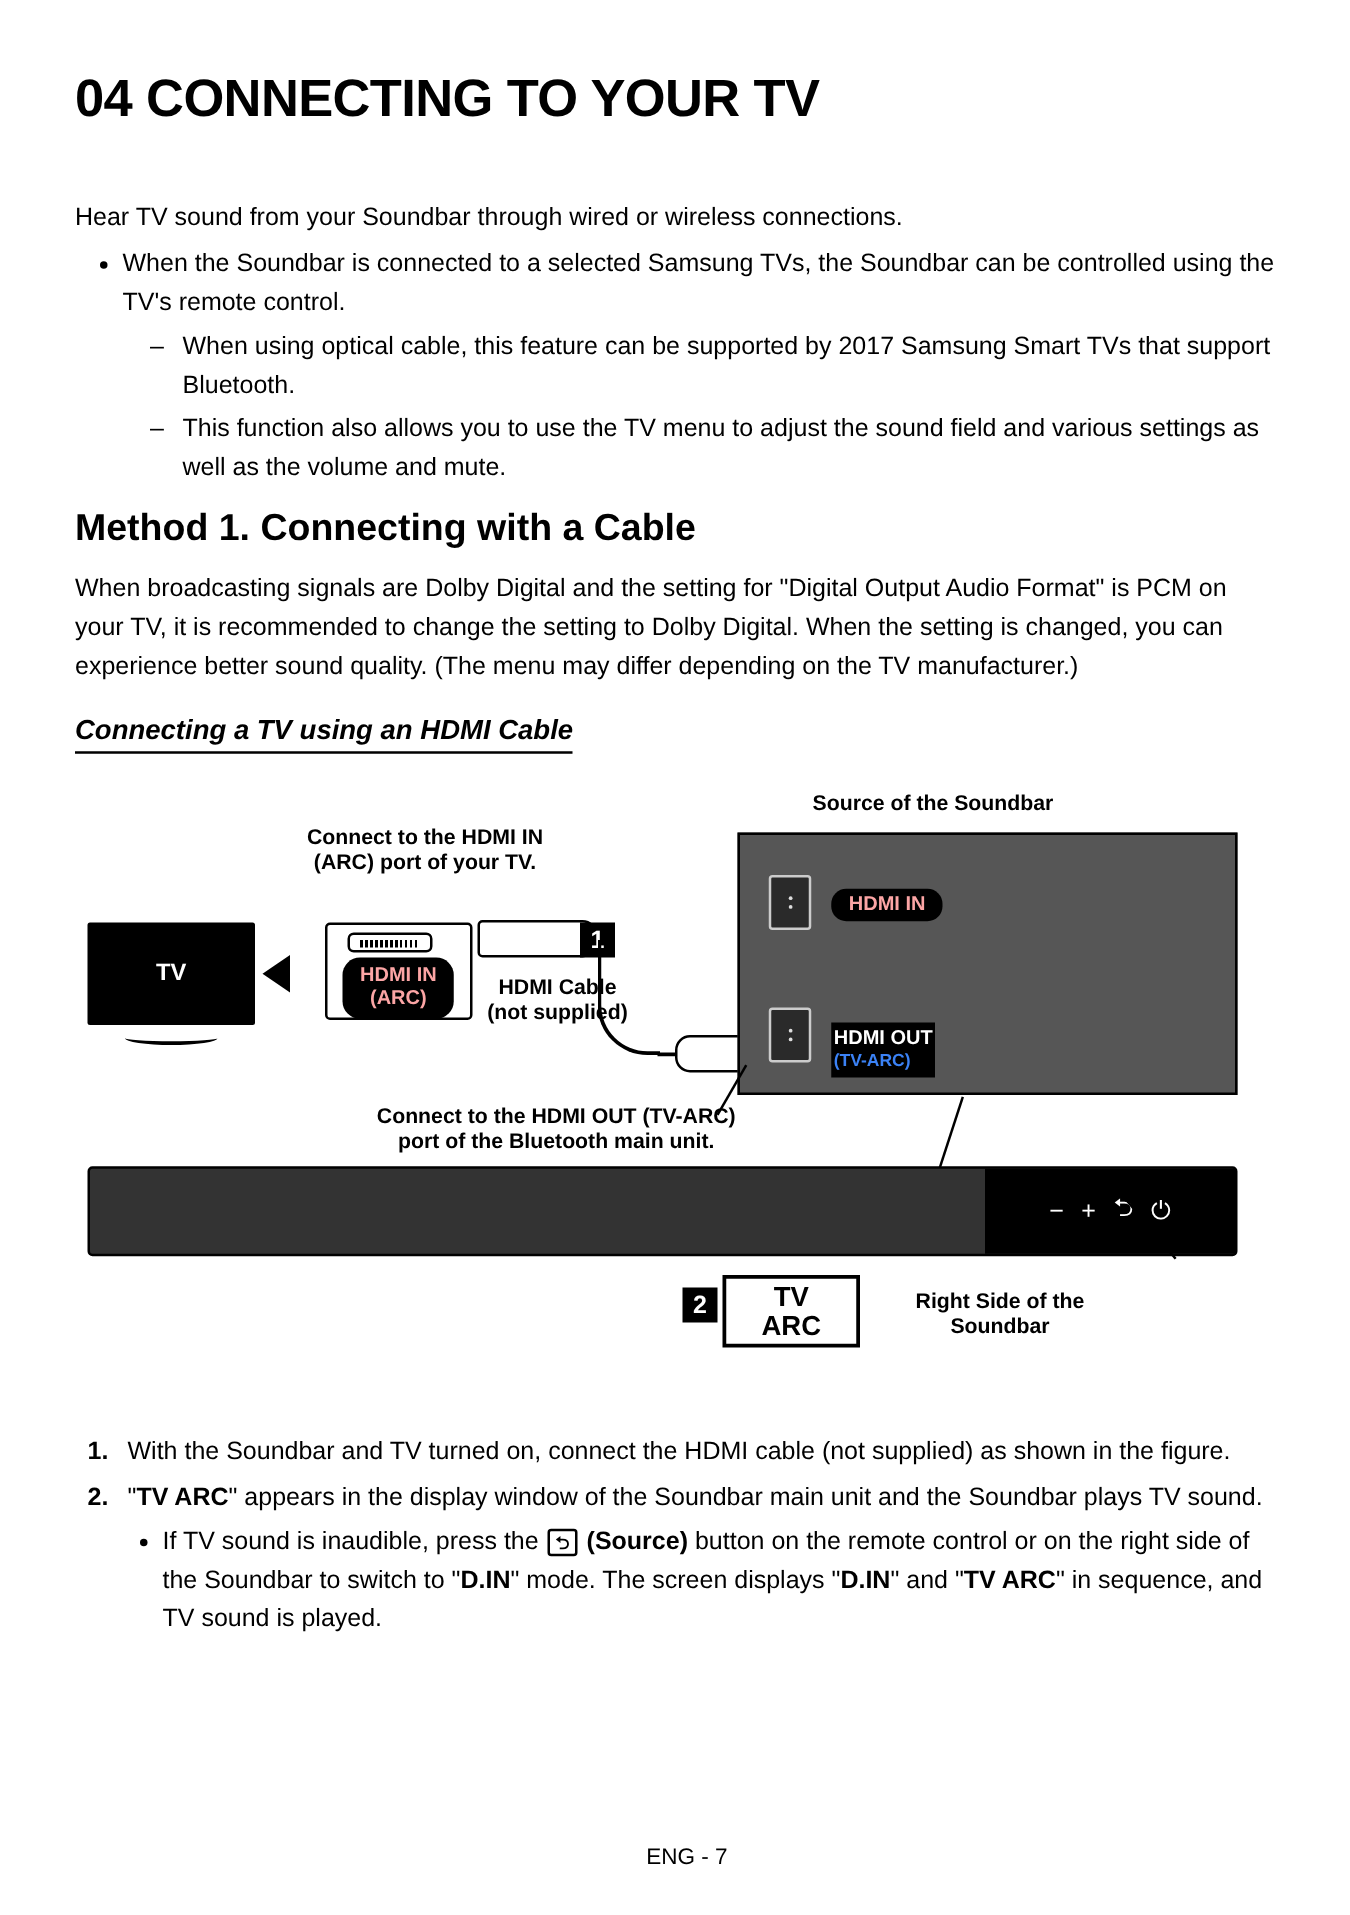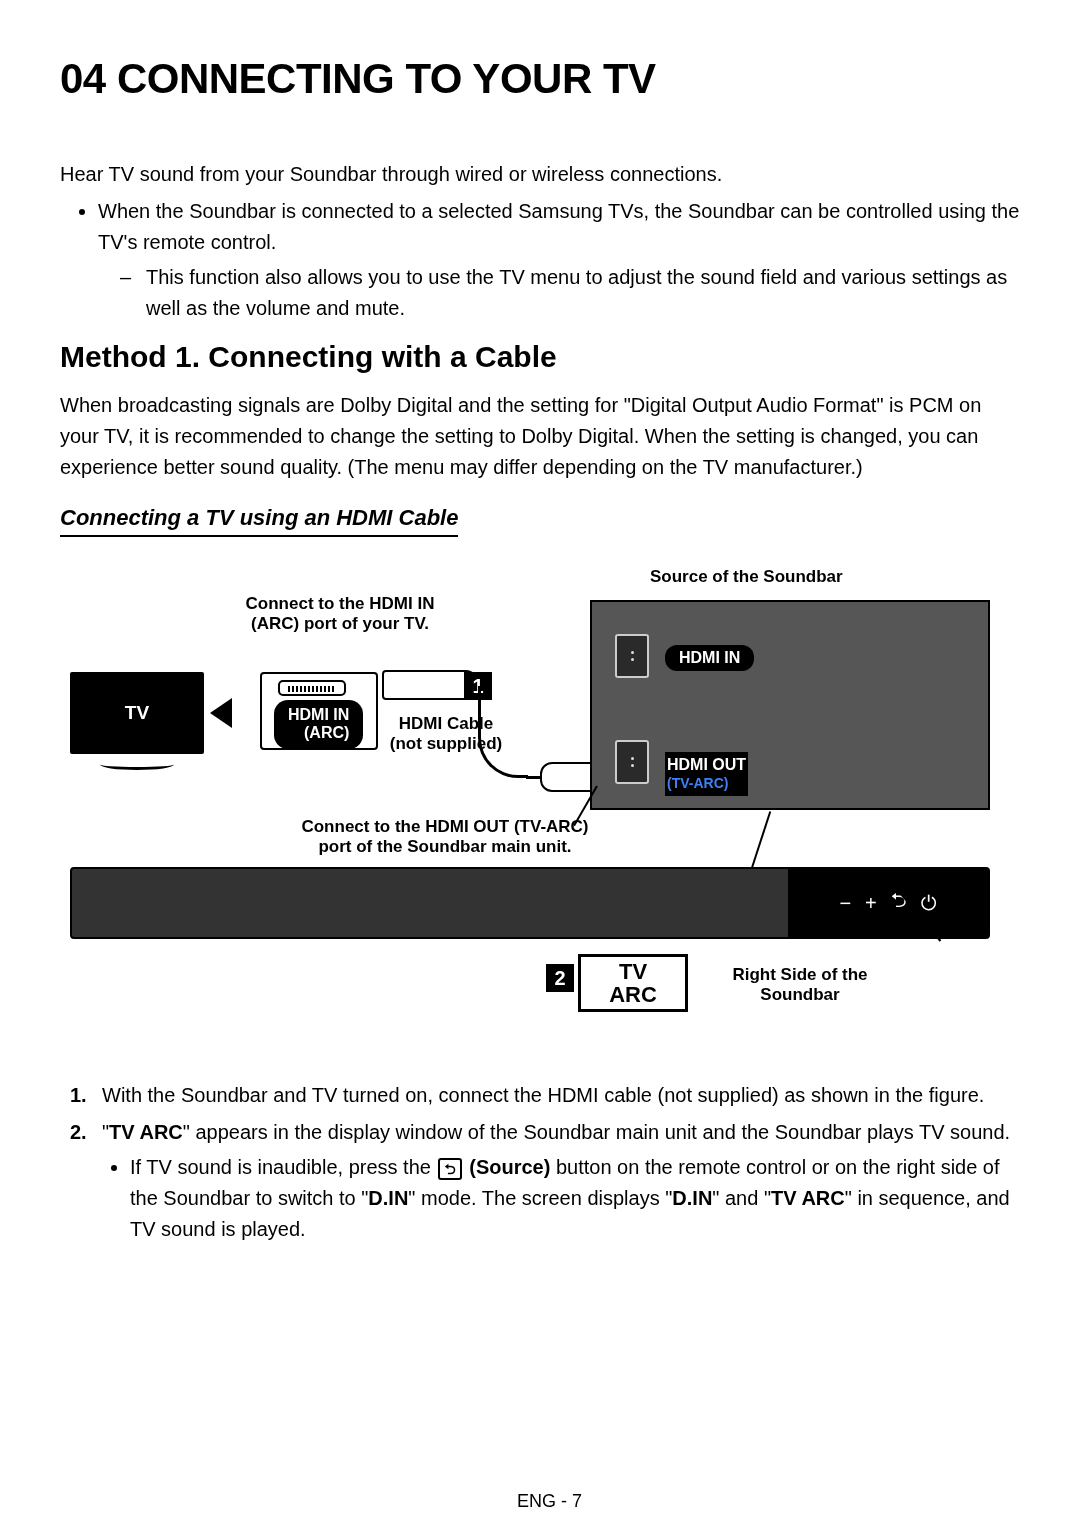--- a/index.html
+++ b/index.html
@@ -48,23 +48,23 @@
   .lbl { position: absolute; font-size: 17px; font-weight: 700; text-align: center; }
   .tv {
     position: absolute; left: 10px; top: 100px;
     width: 134px; height: 82px; background: #000;
     border-radius: 2px;
     display: flex; align-items: center; justify-content: center;
     color: #fff; font-weight: 700; font-size: 19px;
   }
   .tv::after { content: ""; position: absolute; bottom: -16px; left: 30px; right: 30px; height: 8px; border-bottom: 3px solid #000; border-radius: 0 0 50% 50%; }
   .hdmi-pill {
-    position: absolute; background: #000; color: #ffffff;
+    position: absolute; background: #000; color: #fca5a5;
     padding: 4px 14px; border-radius: 12px; font-weight: 700; font-size: 16px;
-    text-align: right;
+    text-align: center;
   }
   .hdmi-in-arc { left: 214px; top: 128px; line-height: 1.15; border-radius: 14px; padding: 6px 14px; }
   .hdmi-in-badge { left: 605px; top: 73px; }
   .hdmi-out-badge {
     position: absolute; left: 605px; top: 180px;
     background: #000; color: #fff; padding: 4px 2px; font-weight: 700; font-size: 16px;
   }
   .hdmi-out-badge .sub { color: #3b82f6; font-size: 14px; }
   .bottom-panel {
     position: absolute; left: 530px; top: 28px;
@@ -139,33 +139,34 @@
   ol.steps > li { font-size: 20px; line-height: 1.55; position: relative; padding-left: 32px; margin-bottom: 6px; }
   ol.steps > li .num { position: absolute; left: 0; font-weight: 700; }
   ul.bulleted2 { list-style: disc; padding-left: 28px; margin-top: 4px; }
   ul.bulleted2 > li { font-size: 20px; line-height: 1.55; }
   .source-btn-icon {
     display: inline-block; vertical-align: middle;
     border: 2px solid #000; border-radius: 3px;
     padding: 0 4px; font-size: 14px; font-weight: 700; line-height: 18px;
     margin: 0 2px;
   }
-  .footer { position: absolute; bottom: 20px; left: 0; right: 0; text-align: center; font-size: 18px; padding-left: 19px; }
+  .footer { position: absolute; bottom: 36px; left: 0; right: 0; text-align: center; font-size: 18px; padding-left: 19px; }
 </style>
 </head>
 <body>
 
 <h1 class="page-title">04   CONNECTING TO YOUR TV</h1>
 
 <p class="intro">Hear TV sound from your Soundbar through wired or wireless connections.</p>
 
 <ul class="bulleted">
   <li>
     <span>When the Soundbar is connected to a selected Samsung TVs, the Soundbar can be controlled using the TV's remote control.</span>
     <ul class="dashed">
+      <li>When using optical cable, this feature can be supported by 2017 Samsung Smart TVs that support Bluetooth.</li>
       <li>This function also allows you to use the TV menu to adjust the sound field and various settings as well as the volume and mute.</li>
     </ul>
   </li>
 </ul>
 
 <h2 class="h2">Method 1. Connecting with a Cable</h2>
 
 <p class="para">When broadcasting signals are Dolby Digital and the setting for "Digital Output Audio Format" is PCM on your TV, it is recommended to change the setting to Dolby Digital. When the setting is changed, you can experience better sound quality. (The menu may differ depending on the TV manufacturer.)</p>
 
 <div>
@@ -208,21 +209,21 @@
     </div>
   <div class="hdmi-pill hdmi-in-badge">HDMI IN</div>
   <div class="hdmi-out-badge">
     <span>HDMI OUT</span><br>
     <span class="sub">(TV-ARC)</span>
   </div>
 
   <div class="leader ld1"></div>
   <div class="leader ld2"></div>
 
-  <div class="lbl" style="left: 230px; top: 245px; width: 310px;">Connect to the HDMI OUT (TV-ARC) port of the Soundbar main unit.</div>
+  <div class="lbl" style="left: 230px; top: 245px; width: 310px;">Connect to the HDMI OUT (TV-ARC) port of the Bluetooth main unit.</div>
 
   <div class="soundbar">
     <div class="right-panel">
       <span class="sb-icon">−</span>
       <span class="sb-icon">+</span>
       <span class="sb-icon">⮌</span>
       <span class="sb-icon">⏻</span>
     </div>
   </div>
   <div class="leader ld3"></div>

